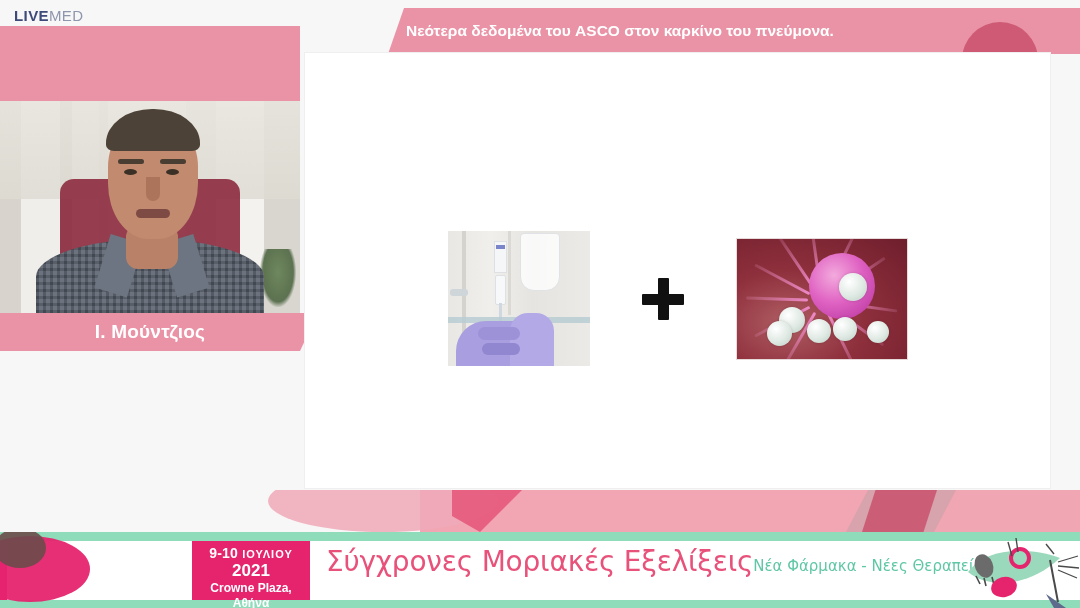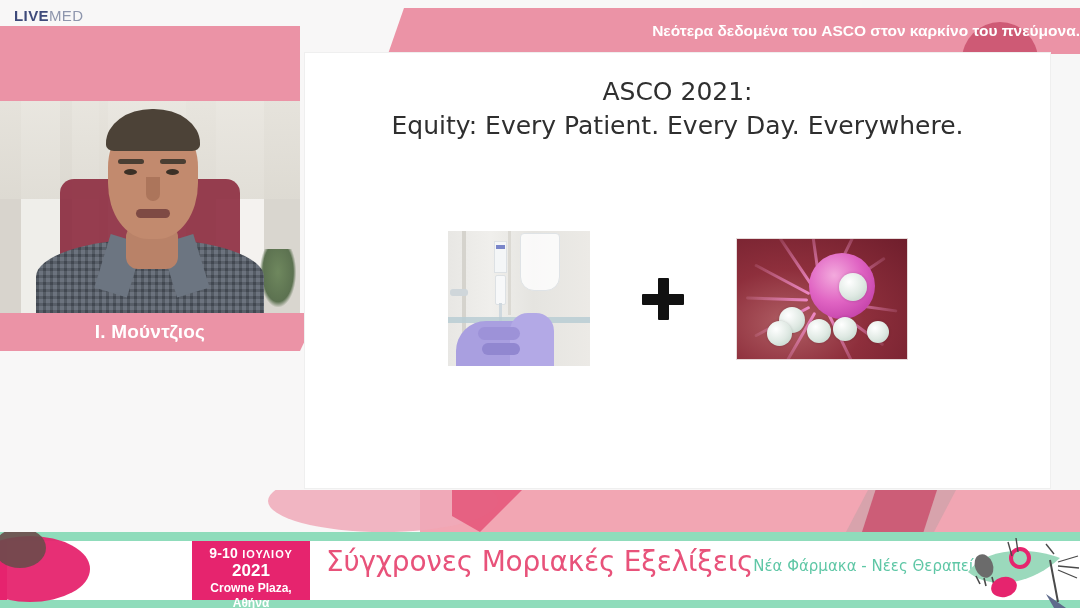--- a/index.html
+++ b/index.html
@@ -134,21 +134,21 @@
   }
   #brand-logo .live { color:#3e4a7a; font-weight:bold; }
   #brand-logo .med  { color:#8e96ad; font-weight:normal; }
 
   
   #header-banner {
     position:absolute; left:388px; top:8px;
     width:692px; height:46px;
     background:#eb93a6;
     clip-path:polygon(16px 0, 692px 0, 692px 46px, 0 46px);
-    display:flex; align-items:center; justify-content:flex-end;
+    display:flex; align-items:center; justify-content:flex-start;
     overflow:hidden;
   }
   #header-banner-deco {
     position:absolute; right:42px; bottom:-44px;
     width:76px; height:76px; border-radius:50%;
     background:#c9506c; opacity:.85;
   }
   #header-title {
     position:relative; z-index:2;
     color:#fff; font-size:15.5px; font-weight:bold;
@@ -428,24 +428,20 @@
       <div class="mouth"></div>
     </div>
 
     <div id="webcam-namebar">
       <span>Ι. Μούντζιος</span>
     </div>
   </div>
 
   <div id="slide">
 
-    <div id="slide-title-block">
-      <div id="slide-title-line1">ASCO 2021:</div>
-      <div id="slide-title-line2">Equity: Every Patient. Every Day. Everywhere.</div>
-    </div>
 
     <div id="slide-figures">
 
       <div class="fig-iv">
         <div class="door-edge"></div>
         <div class="door-edge2"></div>
         <div class="handle"></div>
         <div class="bag"></div>
         <div class="bag-port"></div>
         <div class="bag-mark"></div>

